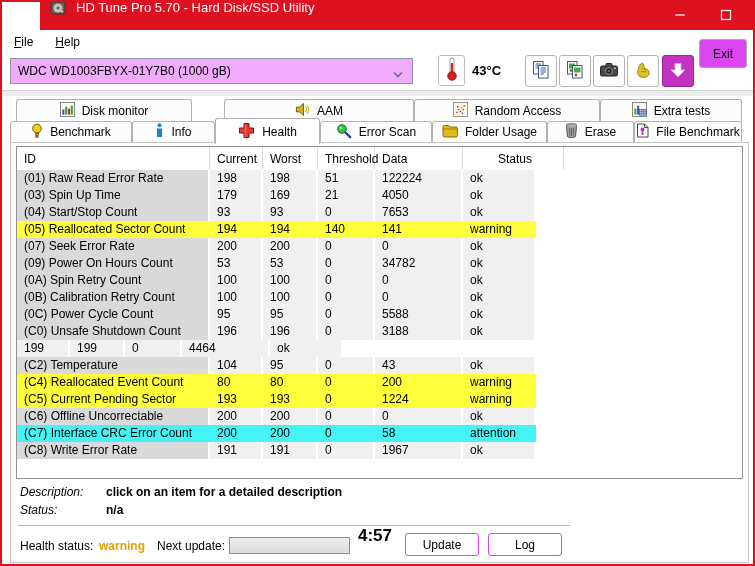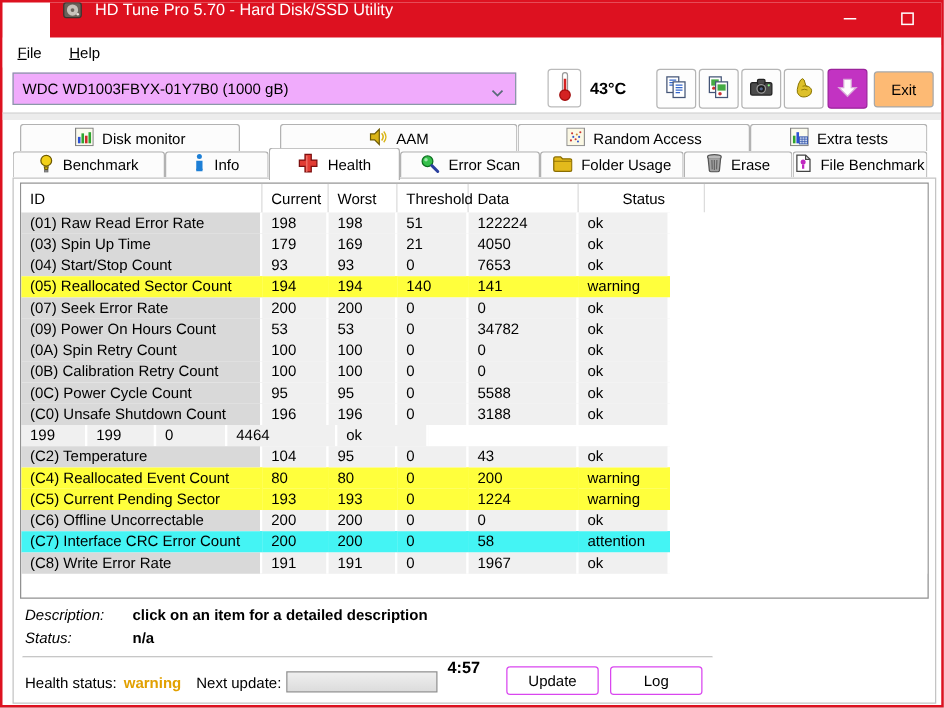--- a/index.html
+++ b/index.html
@@ -19,21 +19,21 @@
   .menu-item { padding:3px 10px; margin-left:2px; }
   .menu-item u { text-decoration:underline; }
 
   
   .select { position:absolute; left:8px; top:56px; width:403px; height:26px; border:1px solid #8a99a8; background:#f0abfc; display:flex; align-items:center; padding-left:7px; }
   .select .chev { position:absolute; right:8px; top:9px; }
   .thermo-btn { position:absolute; left:436px; top:53px; width:27px; height:31px; border:1px solid #bbb; border-radius:3px; background:#fff; display:flex; align-items:center; justify-content:center; }
   .temp { position:absolute; left:470px; top:61px; font-weight:bold; font-size:13px; }
   .tool-btn { position:absolute; top:53px; width:32px; height:32px; border:1px solid #b5b5b5; border-radius:3px; background:#fdfdfd; display:flex; align-items:center; justify-content:center; }
   .tool-btn.purple { background:#c233c2; border-color:#9b239b; }
-  .exit-btn { position:absolute; left:697px; top:55px; width:48px; height:29px; border:1px solid #a8a8a8; border-radius:3px; background:#fdba74; display:flex; align-items:center; justify-content:center; }
+  .exit-btn { position:absolute; left:697px; top:37px; width:48px; height:29px; border:1px solid #a8a8a8; border-radius:3px; background:#d946ef; display:flex; align-items:center; justify-content:center; }
 
   .toolbar-sep { position:absolute; left:0; top:88px; width:751px; height:6px; background:#ececec; border-top:1px solid #d6d6d6; }
 
   
   .tab { position:absolute; height:22px; background:#fcfcfc; border:1px solid #b2b2b2; border-bottom:none; border-radius:3px 3px 0 0; display:flex; align-items:center; justify-content:center; gap:7px; }
   .tab.row1 { top:97px; }
   .tab.row2 { top:119px; height:21px; }
   .tab.active { top:116px; height:26px; background:#fff; z-index:6; }
   .tab .lbl { white-space:nowrap; }
 
@@ -60,21 +60,21 @@
 
   
   .det-label { position:absolute; left:18px;font-style:italic; }
   .det-value { position:absolute; left:104px; font-weight:bold; }
   .divider { position:absolute; left:16px; top:523px; width:552px; height:2px; border-top:1px solid #b5b5b5; border-bottom:1px solid #fff; }
 
   
   .foot-text { position:absolute; top:537px; }
   .health-val { color:#e2a000; font-weight:bold; }
   .progress { position:absolute; left:227px; top:535px; width:121px; height:17px; border:1px solid #8e8e8e; background:linear-gradient(#efefef,#dcdcdc); }
-  .countdown { position:absolute; left:356px; top:524px; font-weight:bold; font-size:13px; }
+  .countdown { position:absolute; left:356px; top:524px; font-weight:bold; font-size:17px; }
   .foot-btn { position:absolute; top:531px; width:74px; height:23px; border:1px solid #d946ef; border-radius:3px; background:#fff; display:flex; align-items:center; justify-content:center; }
 </style>
 </head>
 <body>
 
 <div class="window">
 
   <div class="titlebar">
     <span class="appicon">
       <svg width="16" height="16" viewBox="0 0 16 16">

